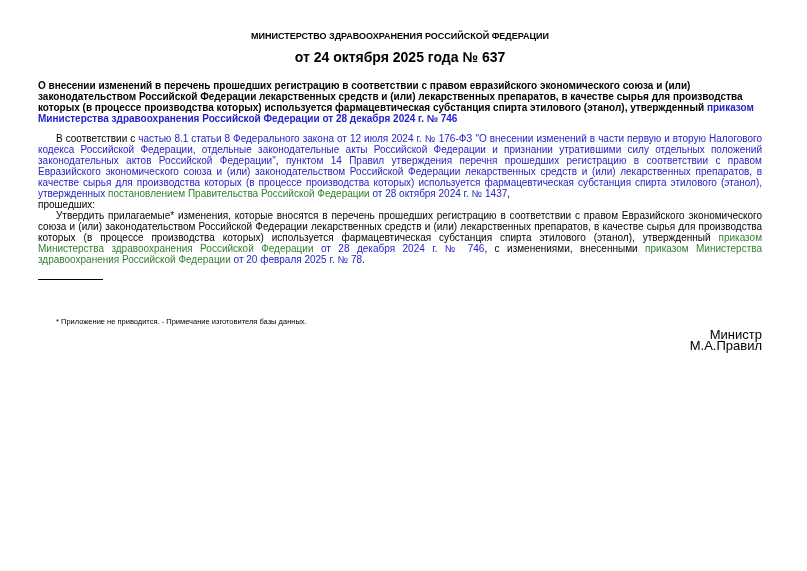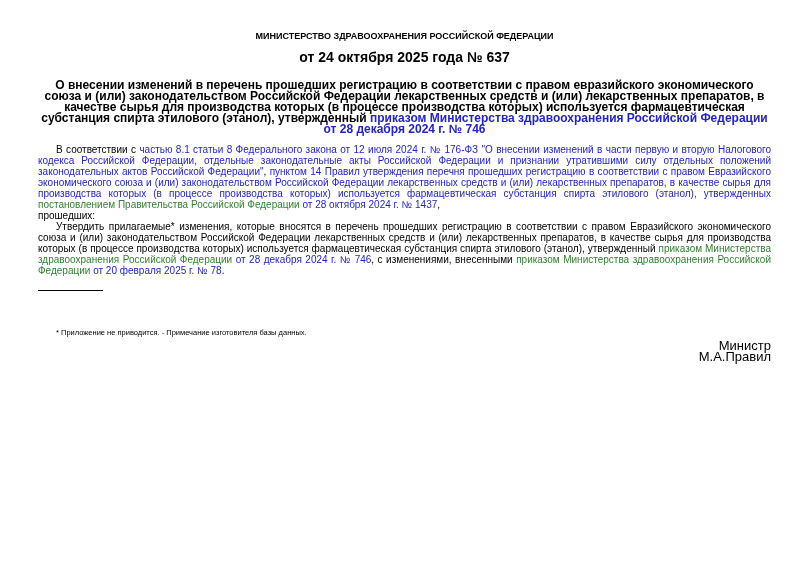--- a/index.html
+++ b/index.html
@@ -12,36 +12,36 @@
   html, body {
     background: var(--bg);
     font-family: "Liberation Sans", sans-serif;
     color: var(--text);
   }
   .page {
     position: relative;
     width: 807px;
     height: 571px;
     background: var(--bg);
-    padding: 31px 36px 0 38px;
+    padding: 31px 45px 0 38px;
     overflow: hidden;
   }
   .hdr {
     text-align: center;
     font-weight: bold;
     font-size: 9px;
     line-height: 11px;
   }
   .hdr-ministry { margin-bottom: 10px; }
   .hdr-doctype  { margin-bottom: 7px; }
   .hdr-date     { font-size: 14px; margin-bottom: 17px; }
   .doc-title {
-    text-align: center;
+    text-align: left;
     font-weight: bold;
-    font-size: 12px;
+    font-size: 10px;
     line-height: 11px;
     margin-bottom: 9px;
   }
   .para {
     text-align: justify;
     font-size: 10px;
     line-height: 11px;
     text-indent: 18px;
   }
   .no-indent { text-indent: 0; }

